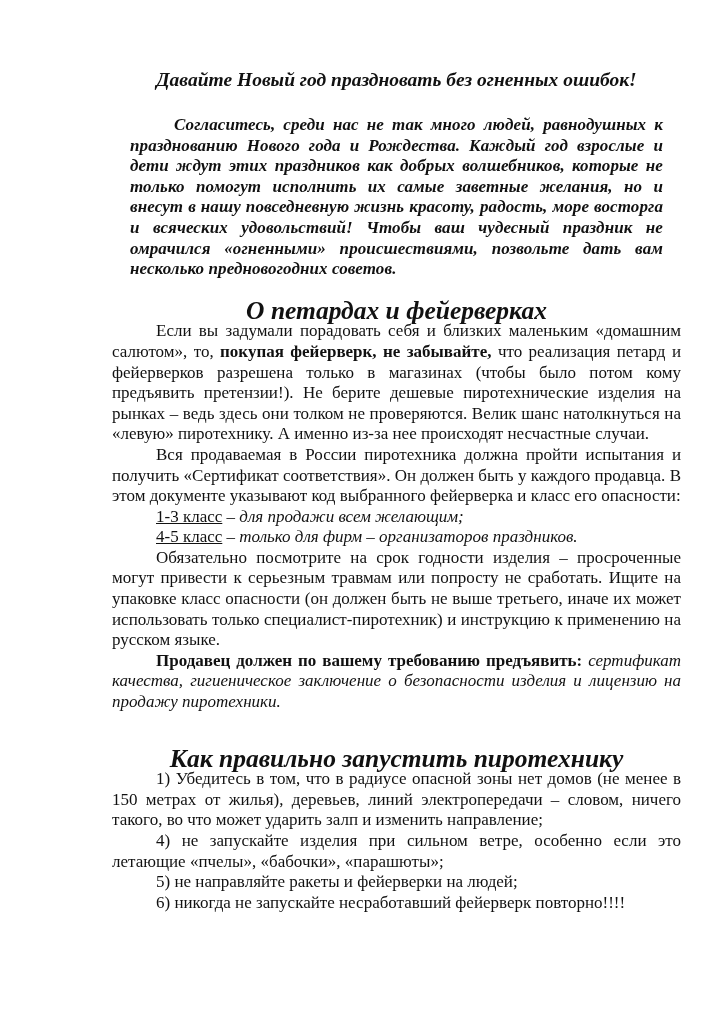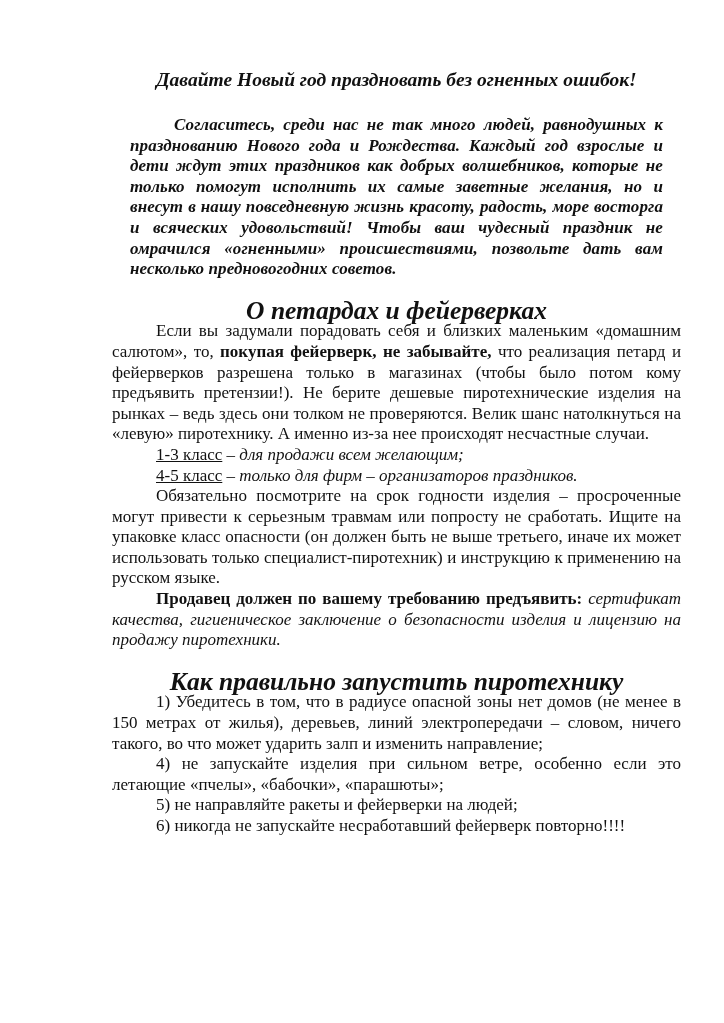--- a/index.html
+++ b/index.html
@@ -15,39 +15,40 @@
   }
   .intro {
     font-weight: bold; font-style: italic; text-align: justify;
     text-indent: 44px; margin: 18px; letter-spacing: 0.1px;
   }
   .section-title {
     text-align: center; font-weight: bold; font-style: italic;
     margin: 0;
   }
   .s1 { margin-top: 21px; }
-  .s2 { margin-top: 21px; text-align: center; }
+  .s2 { margin-top: 36px; text-align: center; }
   p.para { margin: 0; text-align: justify; text-indent: 44px; }
   .bi { font-weight: bold; }
   .i { font-style: italic; }
   .u { text-decoration: underline; }
   .cls { margin: 0; padding-left: 44px; }
 </style>
 </head>
 <body>
 
 <div class="page">
   <h1 class="title">Давайте Новый год праздновать без огненных ошибок!</h1>
 
   <p class="intro">Согласитесь, среди нас не так много людей, равнодушных к празднованию Нового года и Рождества. Каждый год взрослые и дети ждут этих праздников как добрых волшебников, которые не только помогут исполнить их самые заветные желания, но и внесут в нашу повседневную жизнь красоту, радость, море восторга и всяческих удовольствий! Чтобы ваш чудесный праздник не омрачился «огненными» происшествиями, позвольте дать вам несколько предновогодних советов.</p>
 
   <h2 class="section-title s1">О петардах и фейерверках</h2>
 
   <p class="para"><span>Если вы задумали порадовать себя и близких маленьким «домашним салютом», то, </span><span class="bi">покупая фейерверк, не забывайте,</span><span> что реализация петард и фейерверков разрешена только в магазинах (чтобы было потом кому предъявить претензии!). Не берите дешевые пиротехнические изделия на рынках – ведь здесь они толком не проверяются. Велик шанс натолкнуться на «левую» пиротехнику. А именно из-за нее происходят несчастные случаи.</span></p>
 
+  <p class="para">Вся продаваемая в России пиротехника должна пройти испытания и получить «Сертификат соответствия». Он должен быть у каждого продавца. В этом документе указывают код выбранного фейерверка и класс его опасности:</p>
 
   <p class="cls"><span class="u">1-3 класс</span><span class="i"> – для продажи всем желающим;</span></p>
   <p class="cls"><span class="u">4-5 класс</span><span class="i"> – только для фирм – организаторов праздников.</span></p>
 
   <p class="para">Обязательно посмотрите на срок годности изделия – просроченные могут привести к серьезным травмам или попросту не сработать.  Ищите на упаковке класс опасности (он должен быть не выше третьего, иначе их может использовать только специалист-пиротехник) и инструкцию к применению на русском языке.</p>
 
   <p class="para"><span class="bi">Продавец должен по вашему требованию предъявить:</span><span class="i"> сертификат качества, гигиеническое заключение о безопасности изделия и лицензию на продажу пиротехники.</span></p>
 
   <h2 class="section-title s2">Как правильно запустить пиротехнику</h2>
 

